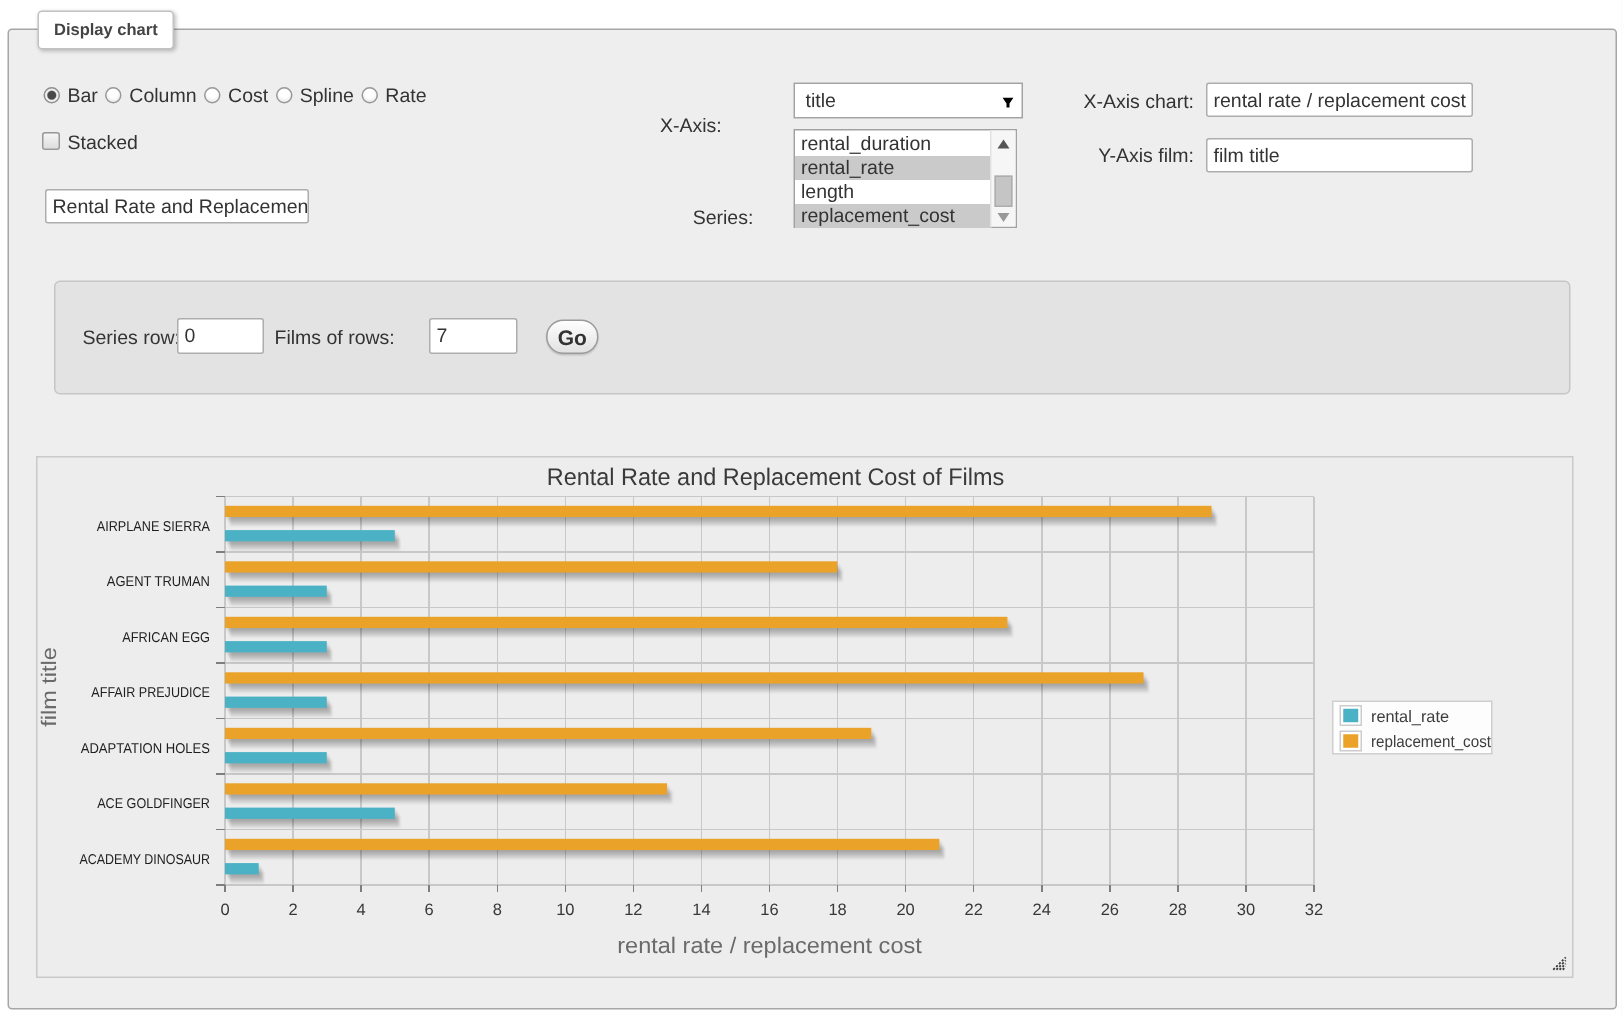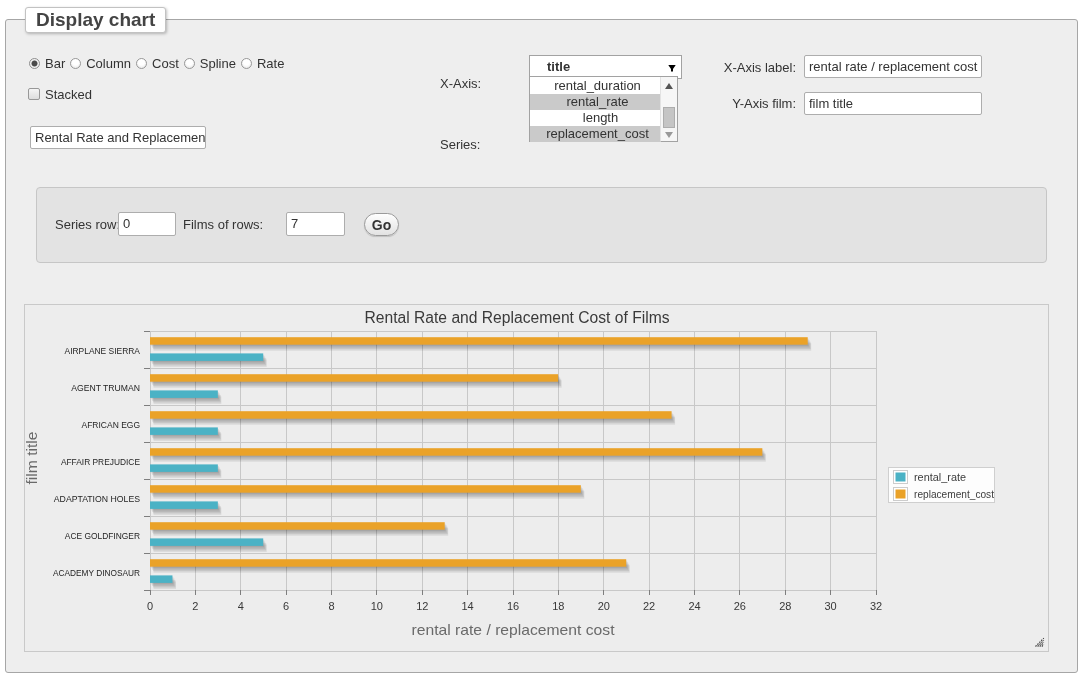--- a/index.html
+++ b/index.html
@@ -1,21 +1,21 @@
 <!DOCTYPE html>
 <html><head>
 <meta charset="utf-8">
 <style>
   html,body{margin:0;padding:0;background:#fff;}
   body{width:1081px;height:681px;position:relative;font-family:"Liberation Sans",sans-serif;overflow:hidden;}
   .abs{position:absolute;}
   .panel{left:5px;top:19px;width:1071px;height:652px;background:#eeeeee;border:1px solid #a6a6a6;border-radius:3px;}
   .legendbox{left:25px;top:7px;height:24px;background:#fff;border:1px solid #c2c2c2;border-radius:3px;
     box-shadow:1px 1px 3px rgba(0,0,0,0.25);line-height:24px;padding:0 10px;
-    font-size:19px;font-weight:bold;color:#444;}
+    font-size:11px;font-weight:bold;color:#444;}
   .lbl{font-size:13px;color:#333;}
   .radio{display:inline-block;width:9px;height:9px;border-radius:50%;border:1px solid #989898;
     background:radial-gradient(circle at 50% 35%, #ffffff 40%, #e0e0e0 100%);}
   .radio.on{background:radial-gradient(circle at 50% 50%, #4a4a4a 0 2.6px, #f0f0f0 3.4px 100%);border-color:#8f8f8f;}
   .rrow{display:flex;align-items:center;}
   .rrow .radio{margin-right:5px;}
   .rrow .rl{margin-right:5px;}
   .tinput{background:#fff;border:1px solid #adadad;border-radius:2px;font-size:13px;color:#333;
     line-height:21px;padding:0 0 0 4px;white-space:nowrap;overflow:hidden;box-sizing:border-box;}
   .panel2{left:36px;top:187px;width:1009px;height:74px;background:#e3e3e3;border:1px solid #c6c6c6;border-radius:4px;}
@@ -44,41 +44,41 @@
 
   <div class="abs lbl rrow" style="left:28px;top:88px;height:12px;justify-content:flex-end;">
     <span class="radio" style="border-radius:2px;width:10px;height:10px;background:linear-gradient(#f5f5f5,#dddddd);"></span>
     <span>Stacked</span>
   </div>
 
   <div class="abs tinput" style="left:30px;top:126px;width:176px;height:23px;">Rental Rate and Replacement Cost of Films</div>
 
   <div class="abs lbl" style="left:440px;top:76px;width:84px;text-align:left;">X-Axis:</div>
   <div class="abs" style="left:529px;top:55px;width:153px;height:24px;background:#fff;border:1px solid #a2a2a2;box-sizing:border-box;">
-    <span class="lbl" style="position:absolute;left:17px;top:3px;font-weight:bold;">title</span>
+    <span class="lbl" style="position:absolute;left:7px;top:3px;">title</span>
     <svg style="position:absolute;right:5px;top:9px;" width="8" height="7">
       <path d="M0.3 0 H7.7 L5 4 V6.6 H3 V4 Z" fill="#000"></path>
     </svg>
   </div>
 
-  <div class="abs lbl" style="left:440px;top:137px;width:84px;text-align:left;">Series:</div>
-  <div class="abs" style="left:529px;top:76px;width:149px;height:66px;background:#fff;border:1px solid #a2a2a2;box-sizing:border-box;text-align:center;">
+  <div class="abs lbl" style="left:440px;top:137px;width:84px;text-align:center;">Series:</div>
+  <div class="abs" style="left:529px;top:86px;width:149px;height:66px;background:#fff;border:1px solid #a2a2a2;box-sizing:border-box;">
     <div class="lbl" style="position:absolute;left:0;top:1px;width:131px;height:16px;line-height:16px;padding-left:4px;box-sizing:border-box;">rental_duration</div>
     <div class="lbl" style="position:absolute;left:0;top:17px;width:131px;height:16px;line-height:16px;padding-left:4px;box-sizing:border-box;background:#cacaca;">rental_rate</div>
-    <div class="lbl" style="position:absolute;left:0;top:33px;width:121px;height:16px;line-height:16px;padding-left:20px;box-sizing:border-box;">length</div>
+    <div class="lbl" style="position:absolute;left:0;top:33px;width:121px;height:16px;line-height:16px;padding-left:4px;box-sizing:border-box;">length</div>
     <div class="lbl" style="position:absolute;left:0;top:49px;width:131px;height:16px;line-height:16px;padding-left:4px;box-sizing:border-box;background:#cacaca;">replacement_cost</div>
 
     <div style="position:absolute;right:0;top:0;width:16px;height:64px;background:#f6f6f6;border-left:1px solid #e2e2e2;">
       <span style="position:absolute;left:4px;top:6px;width:0;height:0;border-left:4px solid transparent;border-right:4px solid transparent;border-bottom:6px solid #555;"></span>
       <div style="position:absolute;left:2px;top:30px;width:12px;height:21px;background:#c5c5c5;border:1px solid #adadad;box-sizing:border-box;"></div>
       <span style="position:absolute;left:4px;bottom:3px;width:0;height:0;border-left:4px solid transparent;border-right:4px solid transparent;border-top:6px solid #999;"></span>
     </div>
   </div>
 
-  <div class="abs lbl" style="left:700px;top:60px;width:96px;text-align:right;">X-Axis label:</div>
+  <div class="abs lbl" style="left:700px;top:60px;width:96px;text-align:right;">X-Axis chart:</div>
   <div class="abs tinput" style="left:804px;top:55px;width:178px;height:23px;">rental rate / replacement cost</div>
   <div class="abs lbl" style="left:700px;top:96px;width:96px;text-align:right;">Y-Axis film:</div>
   <div class="abs tinput" style="left:804px;top:92px;width:178px;height:23px;">film title</div>
 
   <div class="abs panel2"></div>
   <div class="abs lbl" style="left:55px;top:217px;">Series row:</div>
   <div class="abs tinput" style="left:118px;top:212px;width:58px;height:24px;">0</div>
   <div class="abs lbl" style="left:183px;top:217px;">Films of rows:</div>
   <div class="abs tinput" style="left:286px;top:212px;width:59px;height:24px;">7</div>
   <div class="abs gobtn">Go</div>

